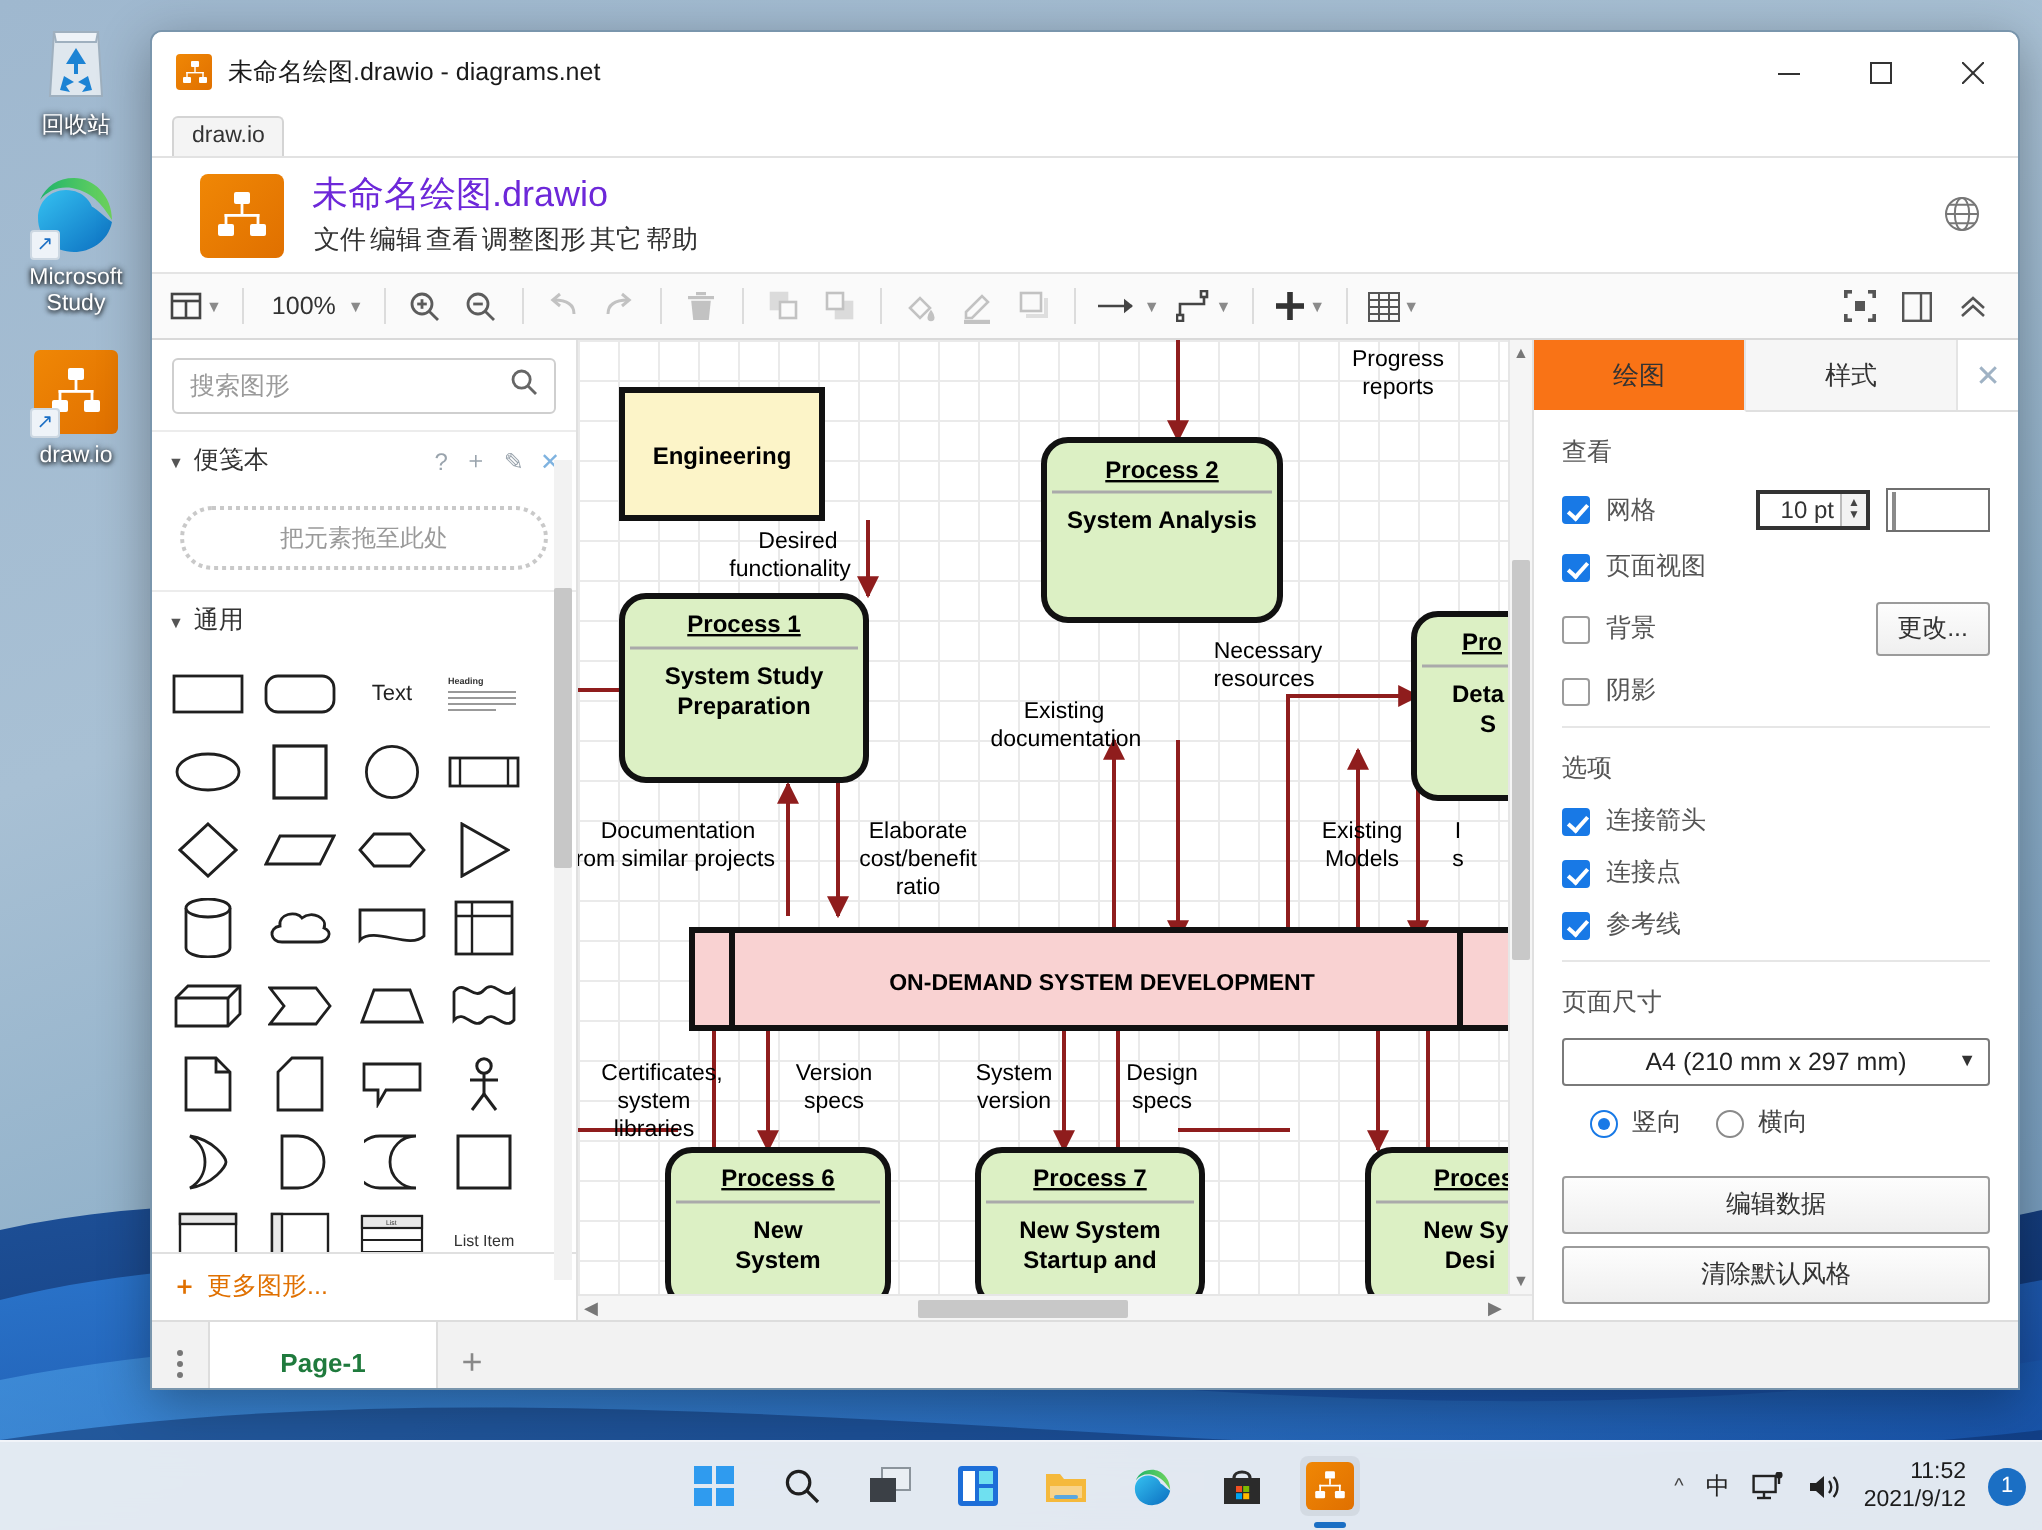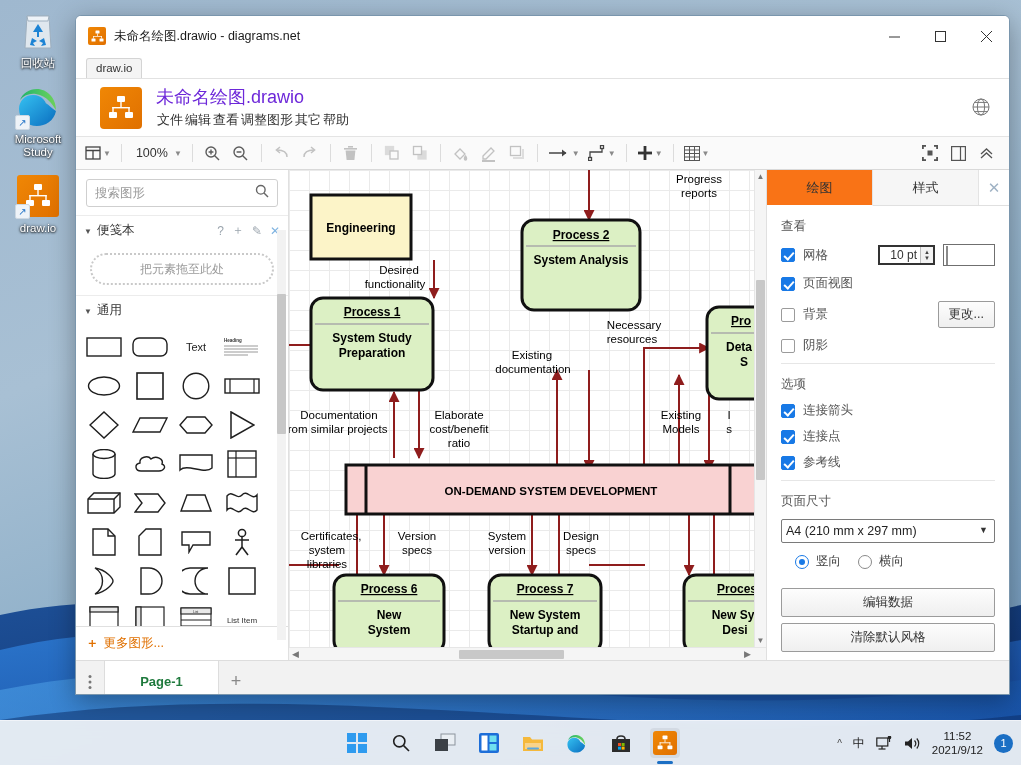--- a/index.html
+++ b/index.html
@@ -163,21 +163,21 @@
   }
   .grid-color-swatch .inner { width:100%; height:100%; background:#d4d4d4; border:1px solid #8a8a8a; }
   .btn {
     border:1px solid #9b9b9b; background:linear-gradient(#fdfdfd,#efefef); font-size:12.5px; color:#333;
     padding:4px 10px; border-radius:2px; font-family:inherit; cursor:default;
   }
   .btn-wide { width:100%; display:block; text-align:center; padding:5px 0; margin-bottom:6px; }
   .fp-divider { height:1px; background:#e6e6e6; margin:4px 0 12px; }
   .select {
     width:100%; height:24px; border:1px solid #7a7a7a; background:#fff; font-size:12.5px; color:#222;
-    font-family:inherit; padding:0 4px; border-radius:2px; appearance:none; position:relative;
+    font-family:inherit; padding:0 4px; border-radius:2px; appearance:none; position:relative;text-align:center;
   }
   .select-wrap { position:relative; }
   .select-wrap .chev { position:absolute; right:7px; top:6px; font-size:9px; color:#333; pointer-events:none; }
   .radio-row { display:flex; align-items:center; gap:7px; margin-top:10px; padding-left:14px; }
   .rb { width:14px; height:14px; border-radius:50%; border:1px solid #8a8a8a; background:#fff; flex:none; position:relative; }
   .rb.checked { border-color:#1879e6; }
   .rb.checked::after { content:''; position:absolute; left:3px; top:3px; width:6px; height:6px; border-radius:50%; background:#1879e6; }
   .rb-text { font-size:12.5px; color:#444; margin-right:10px; }
 
   
@@ -193,21 +193,21 @@
     background:rgba(243,246,250,.92); backdrop-filter:blur(8px); display:flex; align-items:center;
     border-top:1px solid rgba(255,255,255,.5);
   }
   .tb-center { position:absolute; left:50%; transform:translateX(-50%); display:flex; align-items:center; gap:14px; }
   .tbi { width:30px; height:30px; display:flex; align-items:center; justify-content:center; position:relative; border-radius:4px; }
   .tbi.active { background:rgba(0,0,0,.06); }
   .tbi.active::after { content:''; position:absolute; bottom:-6px; left:50%; transform:translateX(-50%);
     width:16px; height:3px; background:#1b6fc4; border-radius:2px; }
   .tray { position:absolute; right:8px; display:flex; align-items:center; gap:11px; }
   .tray-item { font-size:12px; color:#222; display:flex; align-items:center; }
-  .clock { text-align:center; font-size:11.5px; color:#1c1c1c; line-height:14px; }
+  .clock { text-align:right; font-size:11.5px; color:#1c1c1c; line-height:14px; }
   .notif-badge { width:19px; height:19px; border-radius:50%; background:#1b6fc4; color:#fff; font-size:11px;
     display:flex; align-items:center; justify-content:center; }
 
   
   .dg-node-title { font: bold 12px "Liberation Sans", sans-serif; text-decoration:underline; }
   .dg-node-body { font: bold 12px "Liberation Sans", sans-serif; }
   .dg-edge-label { font: 11.5px "Liberation Sans", sans-serif; fill:#000; }
 </style>
 </head>
 <body>

